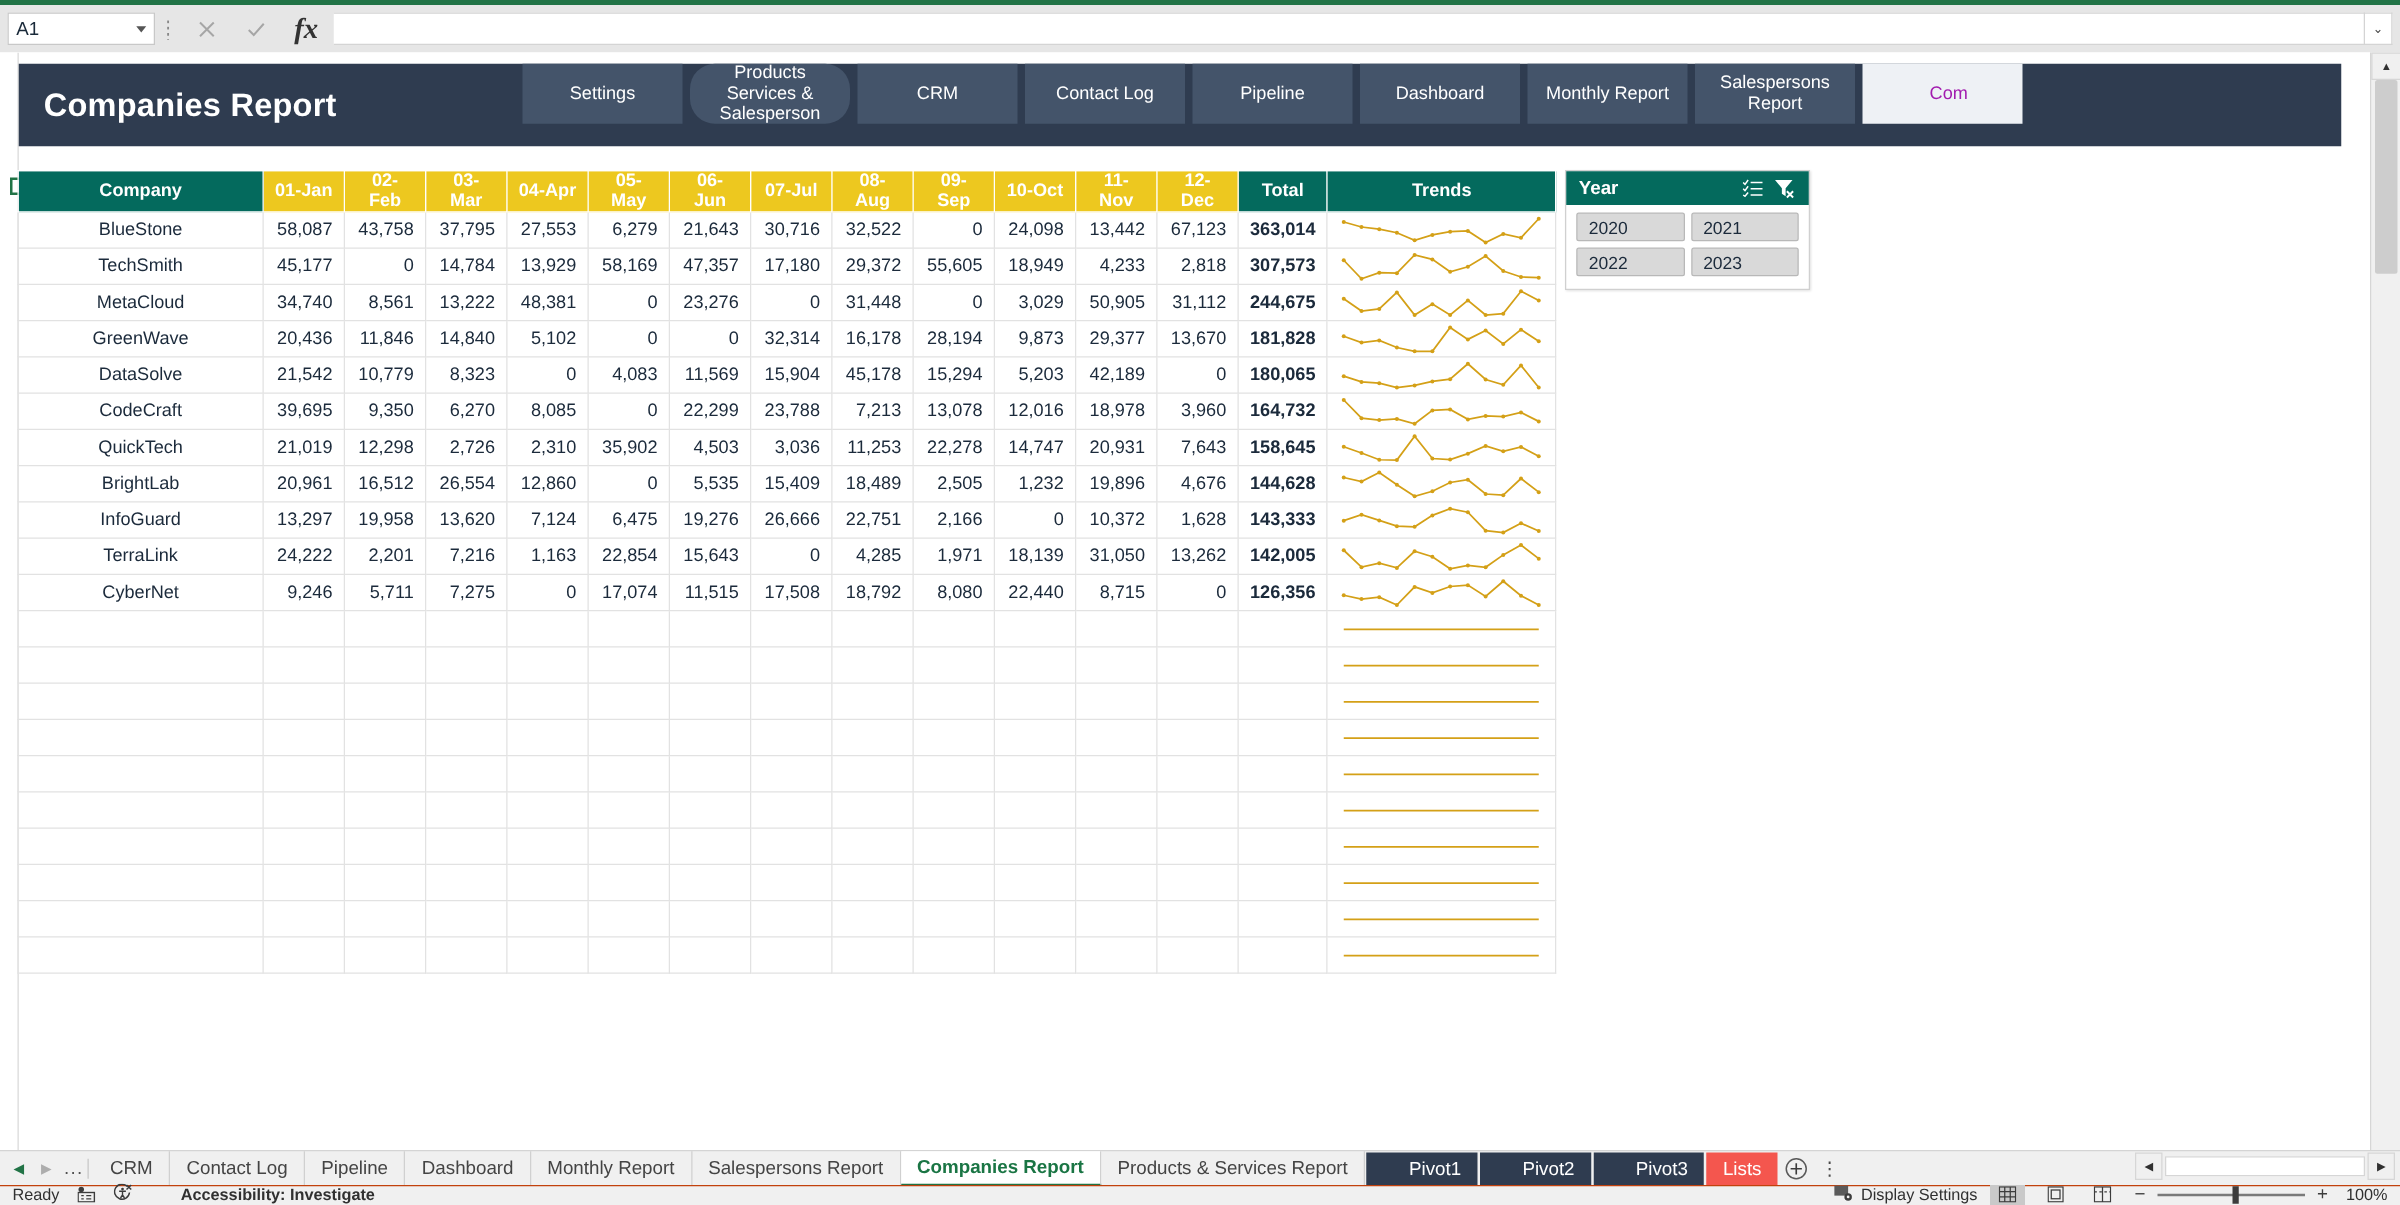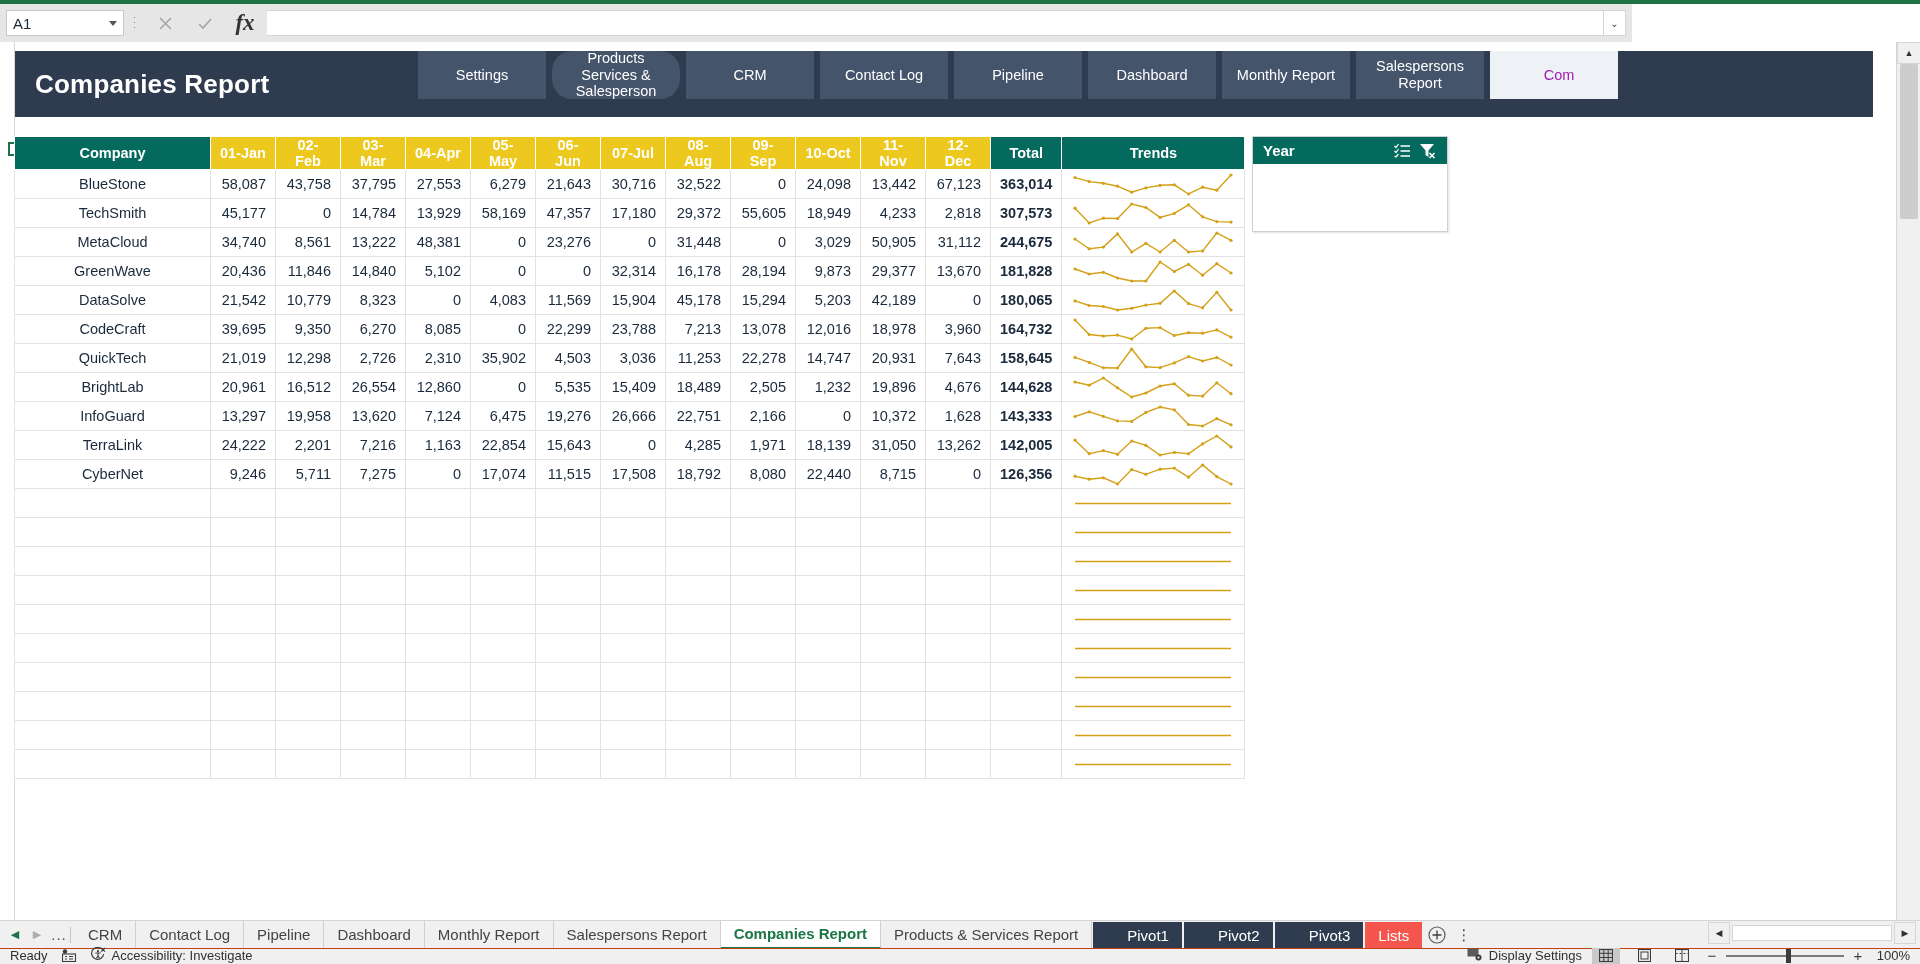--- a/index.html
+++ b/index.html
@@ -12,21 +12,21 @@
   #app { position: relative; width: 1920px; height: 964px; }
 
   
   .top-strip {
     position: absolute; top: 0; left: 0; width: 1920px; height: 4px;
     background: #217346;
   }
 
   
   .formula-bar {
-    position: absolute; top: 4px; left: 0; width: 1632px; height: 38px;
+    position: absolute; top: 4px; left: 0; width: 1920px; height: 38px;
     background: #e6e6e6; display: flex; align-items: center; padding: 0 6px;
   }
   .name-box {
     width: 118px; height: 26px; background: #ffffff; border: 1px solid #c8c8c8;
     display: flex; align-items: center; padding: 0 6px; font-size: 15px; color: #1a2a3a;
   }
   .name-box .nb-text { flex: 1; }
   .nb-caret {
     width: 0; height: 0; border-left: 4px solid transparent; border-right: 4px solid transparent;
     border-top: 5px solid #555;
@@ -184,21 +184,21 @@
   .hs-track { flex: 1; height: 16px; background: #ffffff; border: 1px solid #d6d6d6; margin: 0 2px; }
 
   
   .statusbar {
     position: absolute; left: 0; top: 948px; width: 1920px; height: 16px;
     background: #f0f0f0; border-top: 1px solid #c2410c;
     display: flex; align-items: flex-end; font-size: 13px; color: #303030;
   }
   .sb-left { display: flex; align-items: center; gap: 14px; padding-left: 10px; }
   .sb-item { display: flex; align-items: center; gap: 6px; }
-  .sb-bold { font-weight: normal; }
+  .sb-bold { font-weight: bold; margin-left: 33px; }
   .sb-right { margin-left: auto; display: flex; align-items: center; gap: 10px; padding-right: 10px; }
   .view-btn {
     width: 28px; height: 16px; display: flex; align-items: center; justify-content: center;
     color: #3c3c3c;
   }
   .view-btn.sel { background: #c9c9c9; }
   .zoom-ctl { display: flex; align-items: center; gap: 8px; }
   .zoom-minus, .zoom-plus { font-size: 15px; color: #3c3c3c; width: 12px; text-align: center; }
   .zoom-track { position: relative; width: 118px; height: 2px; background: #7a7a7a; }
   .zoom-knob { position: absolute; left: 60px; top: -6px; width: 5px; height: 14px; background: #3c3c3c; }
@@ -865,20 +865,26 @@
               <path d="M6.5 3 H16 M6.5 8 H16 M6.5 13 H16" stroke="#fff" stroke-width="1.3"></path>
             </svg>
           </span>
           <span class="slicer-icon">
             <svg width="18" height="16" viewBox="0 0 18 16">
               <path d="M1 1 H15 L9.5 7.5 V14 L6.5 12 V7.5 Z" fill="#ffffff"></path>
               <path d="M10.5 10 L15.5 15 M15.5 10 L10.5 15" stroke="#ffffff" stroke-width="1.5" fill="none"></path>
             </svg>
           </span>
         </div>
+        <div class="slicer-body" id="slicer-body">
+            <div class="slicer-item">2020</div>
+            <div class="slicer-item">2021</div>
+            <div class="slicer-item">2022</div>
+            <div class="slicer-item">2023</div>
+          </div>
       </div>
     </div>
   </div>
 
   <div class="vscroll">
     <div class="vs-arrow">▲</div>
     <div class="vs-thumb"></div>
   </div>
 
   <div class="tabbar">

